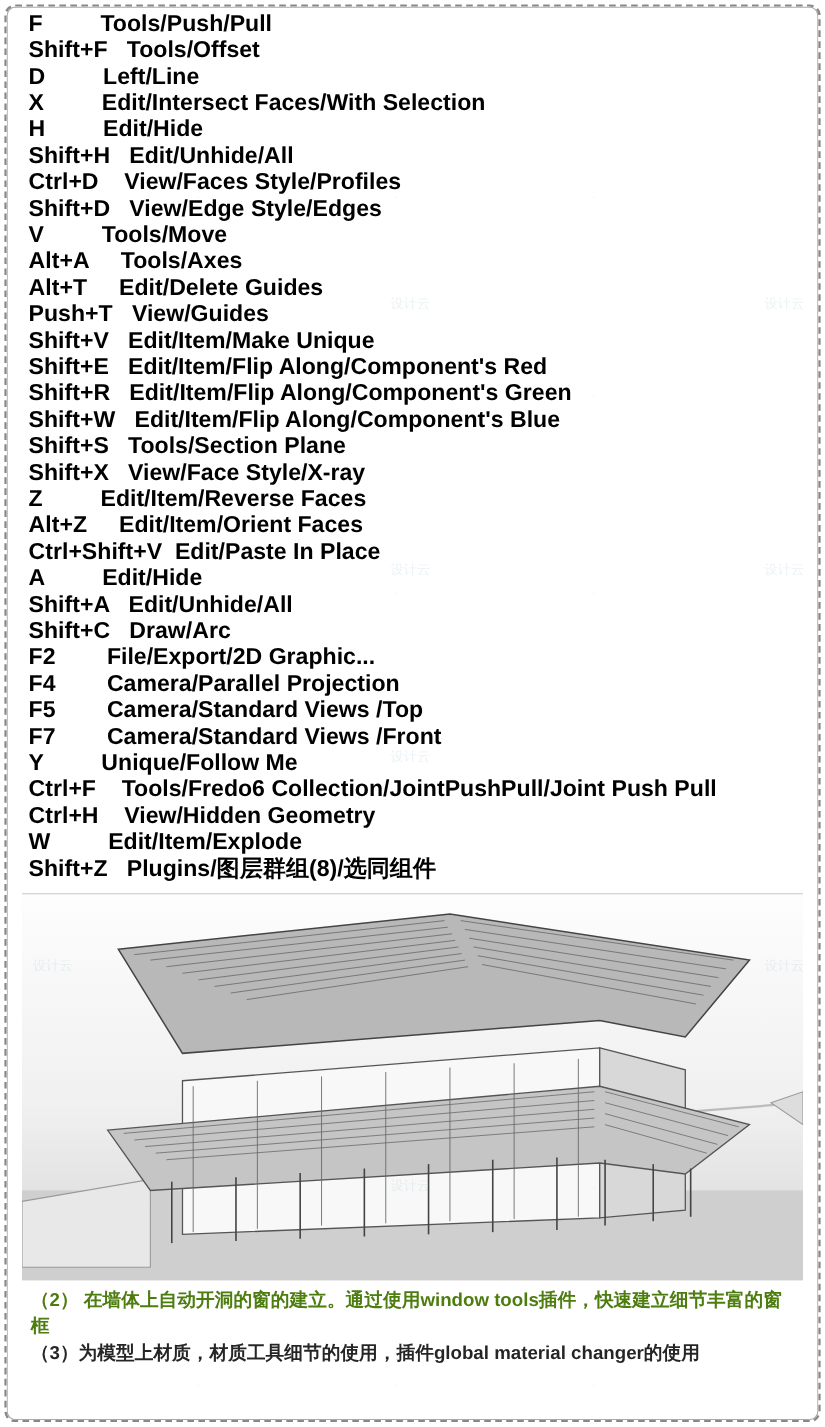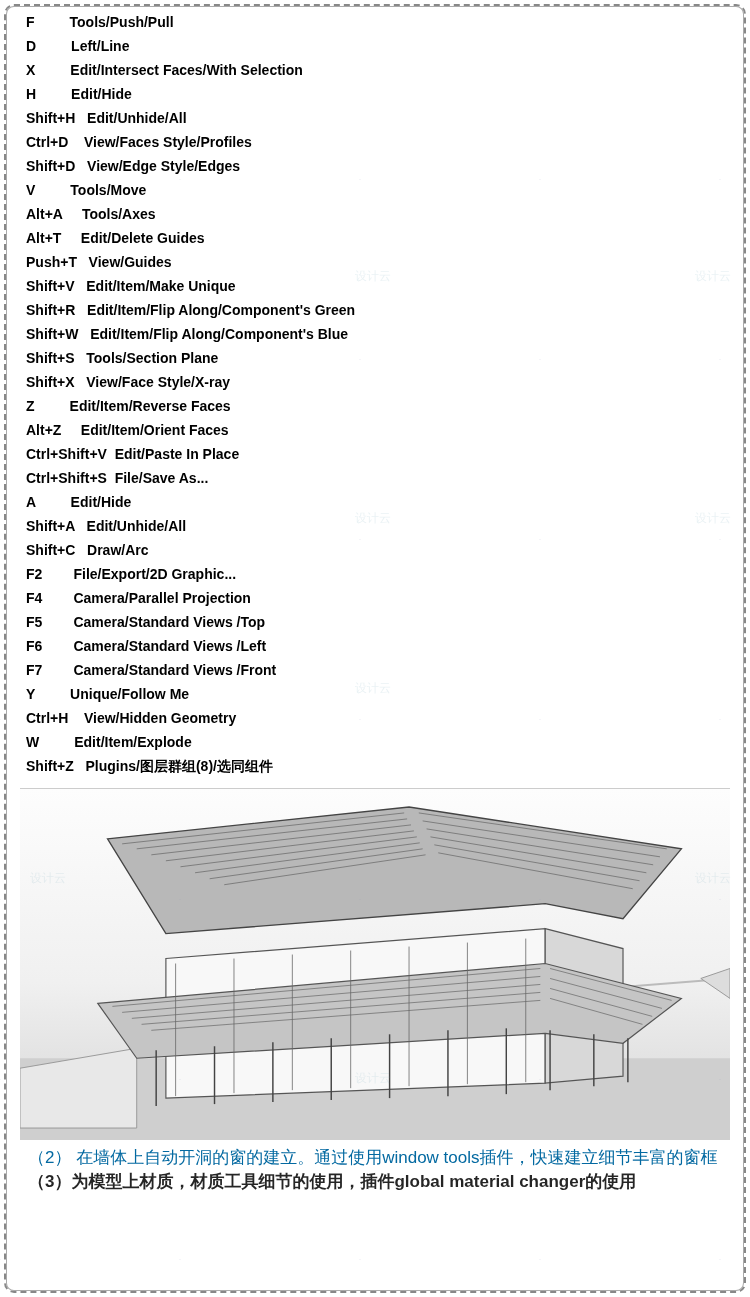--- a/index.html
+++ b/index.html
@@ -44,21 +44,21 @@
   }
   .content {
     position: relative;
     padding: 10px 10px 0 10px;
     z-index: 10;
   }
   .shortcut-list {
     padding: 0 16px 6px 16px;
   }
   .shortcut-row {
-    font-size: 14px;
+    font-size: 21px;
     font-weight: bold;
     line-height: 24px;
     white-space: pre;
     color: #000;
   }
   .image-area {
     margin: 4px 10px 2px 10px;
     height: 352px;
     background: linear-gradient(to bottom, #fdfdfd 0%, #f0f0f0 55%, #d5d5d5 100%);
     position: relative;
@@ -68,23 +68,23 @@
   
   .building-svg {
     position: absolute;
     top: 0; left: 0;
     width: 100%;
     height: 100%;
   }
   .caption {
     padding: 4px 18px 0 18px;
     font-size: 17px;
-    font-weight: normal;
+    font-weight: bold;
     line-height: 24px;
-    color: #0369a1;
+    color: #4d7c0f;
   }
   .caption-cut {
     padding: 0 18px;
     font-size: 17px;
     font-weight: bold;
     color: #000;
     opacity: 0.85;
     white-space: nowrap;
     overflow: hidden;
   }
@@ -98,48 +98,49 @@
 <span class="wm-text" style="top:510px; left:355px;">设计云</span>
 <span class="wm-text" style="top:510px; left:695px;">设计云</span>
 <span class="wm-text" style="top:680px; left:355px;">设计云</span>
 <span class="wm-text" style="top:870px; left:30px;">设计云</span>
 <span class="wm-text" style="top:870px; left:695px;">设计云</span>
 <span class="wm-text" style="top:1070px; left:355px;">设计云</span>
 
 <div class="content">
   <div class="shortcut-list" id="shortcut-list">
       <div class="shortcut-row">F         Tools/Push/Pull</div>
+      <div class="shortcut-row">Shift+F   Tools/Offset</div>
       <div class="shortcut-row">D         Left/Line</div>
       <div class="shortcut-row">X         Edit/Intersect Faces/With Selection</div>
       <div class="shortcut-row">H         Edit/Hide</div>
       <div class="shortcut-row">Shift+H   Edit/Unhide/All</div>
       <div class="shortcut-row">Ctrl+D    View/Faces Style/Profiles</div>
       <div class="shortcut-row">Shift+D   View/Edge Style/Edges</div>
       <div class="shortcut-row">V         Tools/Move</div>
       <div class="shortcut-row">Alt+A     Tools/Axes</div>
       <div class="shortcut-row">Alt+T     Edit/Delete Guides</div>
       <div class="shortcut-row">Push+T   View/Guides</div>
       <div class="shortcut-row">Shift+V   Edit/Item/Make Unique</div>
+      <div class="shortcut-row">Shift+E   Edit/Item/Flip Along/Component's Red</div>
       <div class="shortcut-row">Shift+R   Edit/Item/Flip Along/Component's Green</div>
       <div class="shortcut-row">Shift+W   Edit/Item/Flip Along/Component's Blue</div>
       <div class="shortcut-row">Shift+S   Tools/Section Plane</div>
       <div class="shortcut-row">Shift+X   View/Face Style/X-ray</div>
       <div class="shortcut-row">Z         Edit/Item/Reverse Faces</div>
       <div class="shortcut-row">Alt+Z     Edit/Item/Orient Faces</div>
       <div class="shortcut-row">Ctrl+Shift+V  Edit/Paste In Place</div>
-      <div class="shortcut-row">Ctrl+Shift+S  File/Save As...</div>
       <div class="shortcut-row">A         Edit/Hide</div>
       <div class="shortcut-row">Shift+A   Edit/Unhide/All</div>
       <div class="shortcut-row">Shift+C   Draw/Arc</div>
       <div class="shortcut-row">F2        File/Export/2D Graphic...</div>
       <div class="shortcut-row">F4        Camera/Parallel Projection</div>
       <div class="shortcut-row">F5        Camera/Standard Views /Top</div>
-      <div class="shortcut-row">F6        Camera/Standard Views /Left</div>
       <div class="shortcut-row">F7        Camera/Standard Views /Front</div>
       <div class="shortcut-row">Y         Unique/Follow Me</div>
+      <div class="shortcut-row">Ctrl+F    Tools/Fredo6 Collection/JointPushPull/Joint Push Pull</div>
       <div class="shortcut-row">Ctrl+H    View/Hidden Geometry</div>
       <div class="shortcut-row">W         Edit/Item/Explode</div>
       <div class="shortcut-row">Shift+Z   Plugins/图层群组(8)/选同组件</div>
     </div>
 
   <div class="image-area">
     <svg class="building-svg" viewBox="0 0 730 352" preserveAspectRatio="none">
       <rect x="0" y="270" width="730" height="82" fill="#cfcfcf"></rect>
       <polygon points="0,280 120,260 120,340 0,340" fill="#e8e8e8" stroke="#999"></polygon>
       <line x1="600" y1="200" x2="730" y2="190" stroke="#bbb" stroke-width="2"></line>

